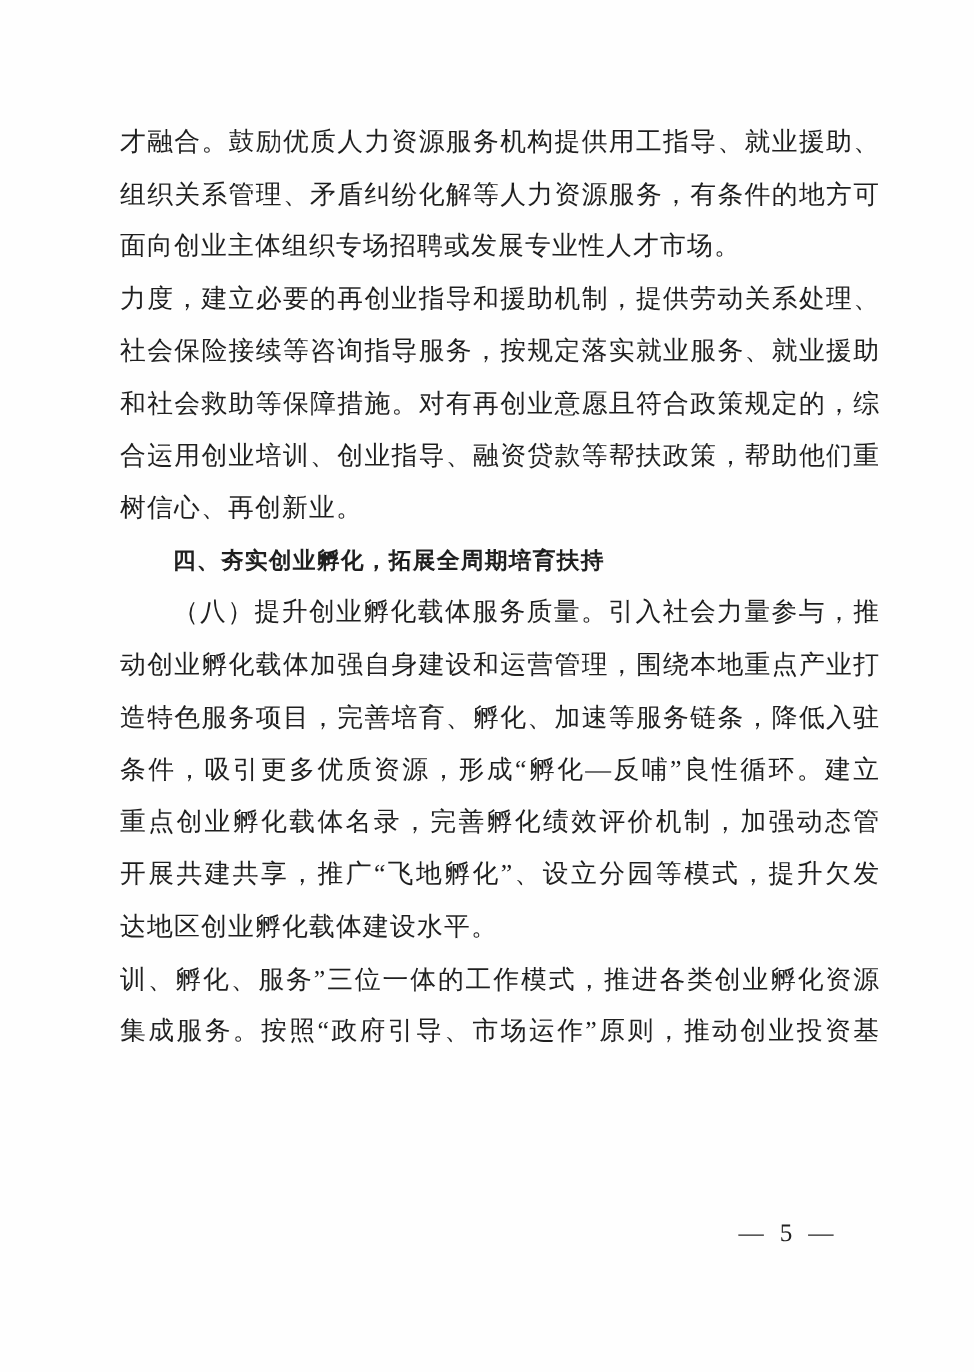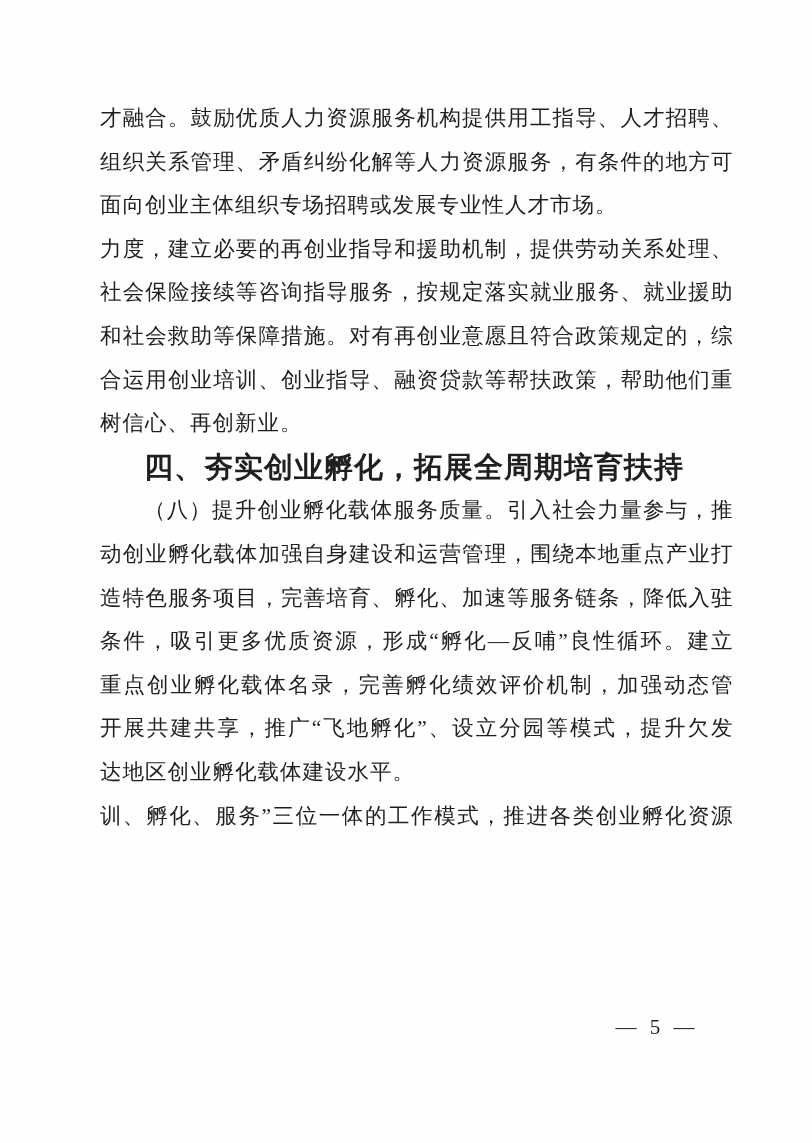--- a/index.html
+++ b/index.html
@@ -36,53 +36,54 @@
     text-align-last: justify;
     text-justify: inter-character;
     letter-spacing: 0.5px;
   }
   .line.indent {
     padding-left: 44px;
   }
   .line.heading {
     font-weight: bold;
     font-family: Liberation Serif, serif;
-    font-size: 29px;
+    font-size: 19px;
   }
   .page-number {
     position: absolute;
     left: 592px;
     top: 1014px;
     width: 130px;
     height: 27px;
     line-height: 27px;
     text-align: center;
     font-size: 21px;
     letter-spacing: 4px;
     color: #222222;
     font-family: "Liberation Serif", serif;
   }
 </style>
 </head>
 <body>
 
 <div class="page">
   <div class="textblock">
-      <div class="line stretch">才融合。鼓励优质人力资源服务机构提供用工指导、人才招聘、</div>
+      <div class="line stretch">才融合。鼓励优质人力资源服务机构提供用工指导、就业援助、</div>
       <div class="line stretch">组织关系管理、矛盾纠纷化解等人力资源服务，有条件的地方可</div>
       <div class="line">面向创业主体组织专场招聘或发展专业性人才市场。</div>
       <div class="line stretch">力度，建立必要的再创业指导和援助机制，提供劳动关系处理、</div>
       <div class="line stretch">社会保险接续等咨询指导服务，按规定落实就业服务、就业援助</div>
       <div class="line stretch">和社会救助等保障措施。对有再创业意愿且符合政策规定的，综</div>
       <div class="line stretch">合运用创业培训、创业指导、融资贷款等帮扶政策，帮助他们重</div>
       <div class="line">树信心、再创新业。</div>
       <div class="line indent heading">四、夯实创业孵化，拓展全周期培育扶持</div>
       <div class="line stretch indent">（八）提升创业孵化载体服务质量。引入社会力量参与，推</div>
       <div class="line stretch">动创业孵化载体加强自身建设和运营管理，围绕本地重点产业打</div>
       <div class="line stretch">造特色服务项目，完善培育、孵化、加速等服务链条，降低入驻</div>
       <div class="line stretch">条件，吸引更多优质资源，形成“孵化—反哺”良性循环。建立</div>
       <div class="line stretch">重点创业孵化载体名录，完善孵化绩效评价机制，加强动态管</div>
       <div class="line stretch">开展共建共享，推广“飞地孵化”、设立分园等模式，提升欠发</div>
       <div class="line">达地区创业孵化载体建设水平。</div>
       <div class="line stretch">训、孵化、服务”三位一体的工作模式，推进各类创业孵化资源</div>
+      <div class="line stretch">集成服务。按照“政府引导、市场运作”原则，推动创业投资基</div>
     </div>
   <div class="page-number">— 5 —</div>
 </div>
 
 </body></html>

